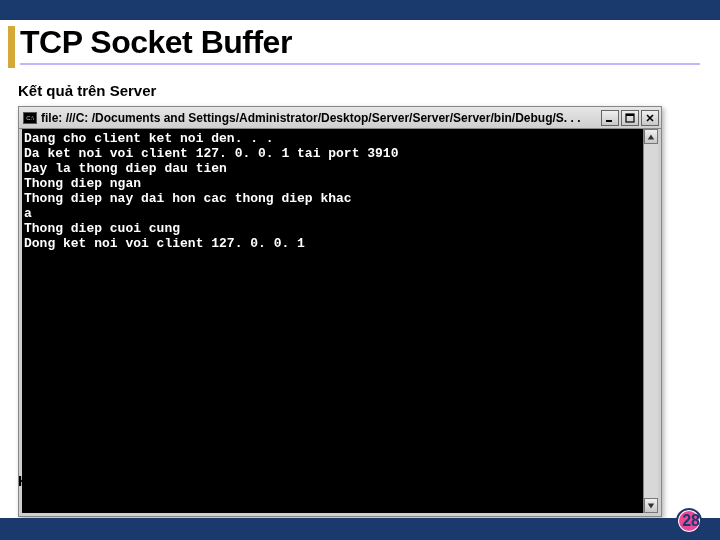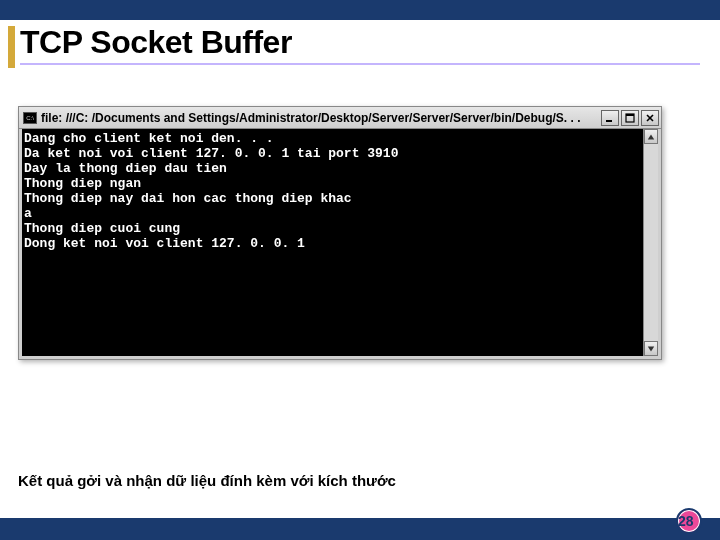--- a/index.html
+++ b/index.html
@@ -26,21 +26,21 @@
     padding-bottom: 2px;
     width: 680px;
     letter-spacing: -0.5px;
   }
   .subtitle {
     position: absolute; top: 82px; left: 18px;
     font-size: 15px; font-weight: bold; color: #000;
   }
   .console-window {
     position: absolute; top: 106px; left: 18px;
-    width: 644px; height: 254px;
+    width: 644px; height: 411px;
     background: #cfcfcf;
     border: 1px solid #888;
     box-shadow: 2px 2px 5px rgba(0,0,0,.3);
   }
   .titlebar {
     display: flex; align-items: center;
     height: 22px;
     background: linear-gradient(#e6e6e6,#cfcfcf);
     border-bottom: 1px solid #888;
     padding: 0 2px;
@@ -108,36 +108,37 @@
   .bottombar {
     position: absolute; left: 0; right: 0; bottom: 0; height: 22px;
     background: #1a3a6e;
   }
   .pagecircle {
     position: absolute; right: 18px; bottom: 6px;
     width: 26px; height: 26px;
     border-radius: 50%;
     background: #ec4899;
     border: 2px solid #1a3a6e;
-    display: flex; align-items: center; justify-content: flex-start;
-    font-size: 14px; font-weight: bold; color: #1a3a6e;
+    display: flex; align-items: center; justify-content: flex-end;
+    font-size: 16px; font-weight: bold; color: #1a3a6e;
     box-shadow: 0 0 0 1px #fff inset;
   }
 </style>
 </head>
 <body>
 
 <div class="slide">
   <div class="topbar"></div>
   <div class="vstripe"></div>
 
   <div class="title-wrap">
     <div class="title">TCP Socket Buffer</div>
   </div>
 
+  <div class="subtitle">Kết quả trên Server</div>
 
   <div class="console-window">
     <div class="titlebar">
       <div class="sysicon">
         <span>C:\</span>
       </div>
       <div class="titlebar-title">file: ///C: /Documents and Settings/Administrator/Desktop/Server/Server/Server/bin/Debug/S. . .</div>
       <div class="winbtns">
         <div class="winbtn">
           <svg viewBox="0 0 10 10">

